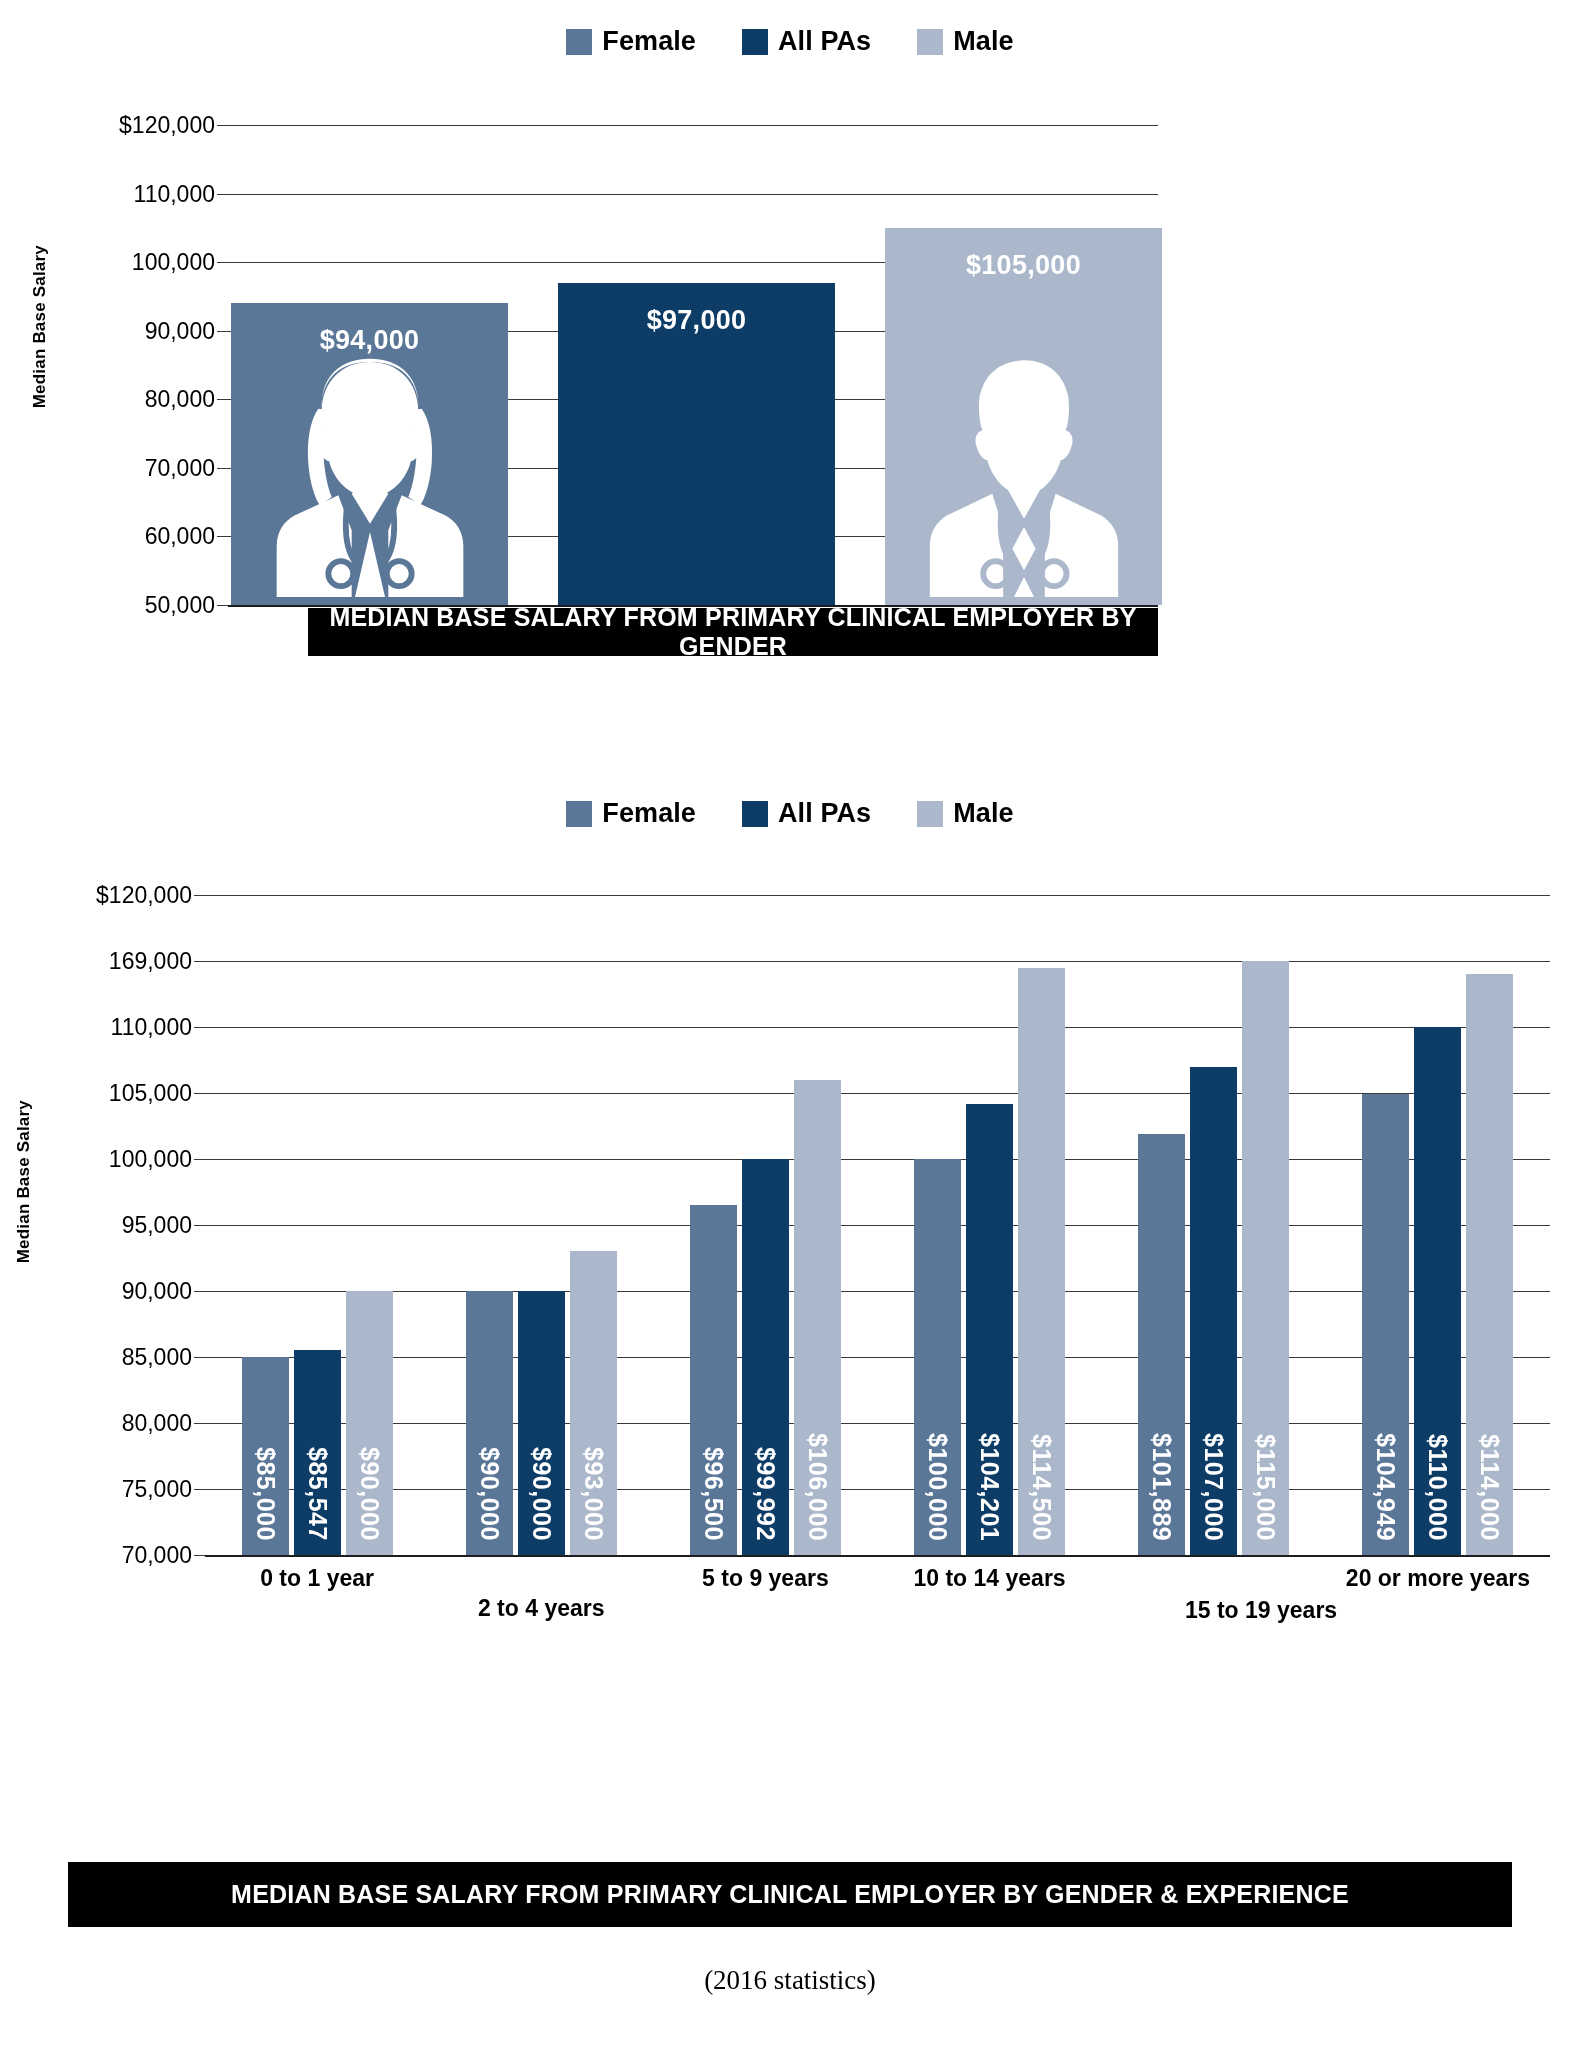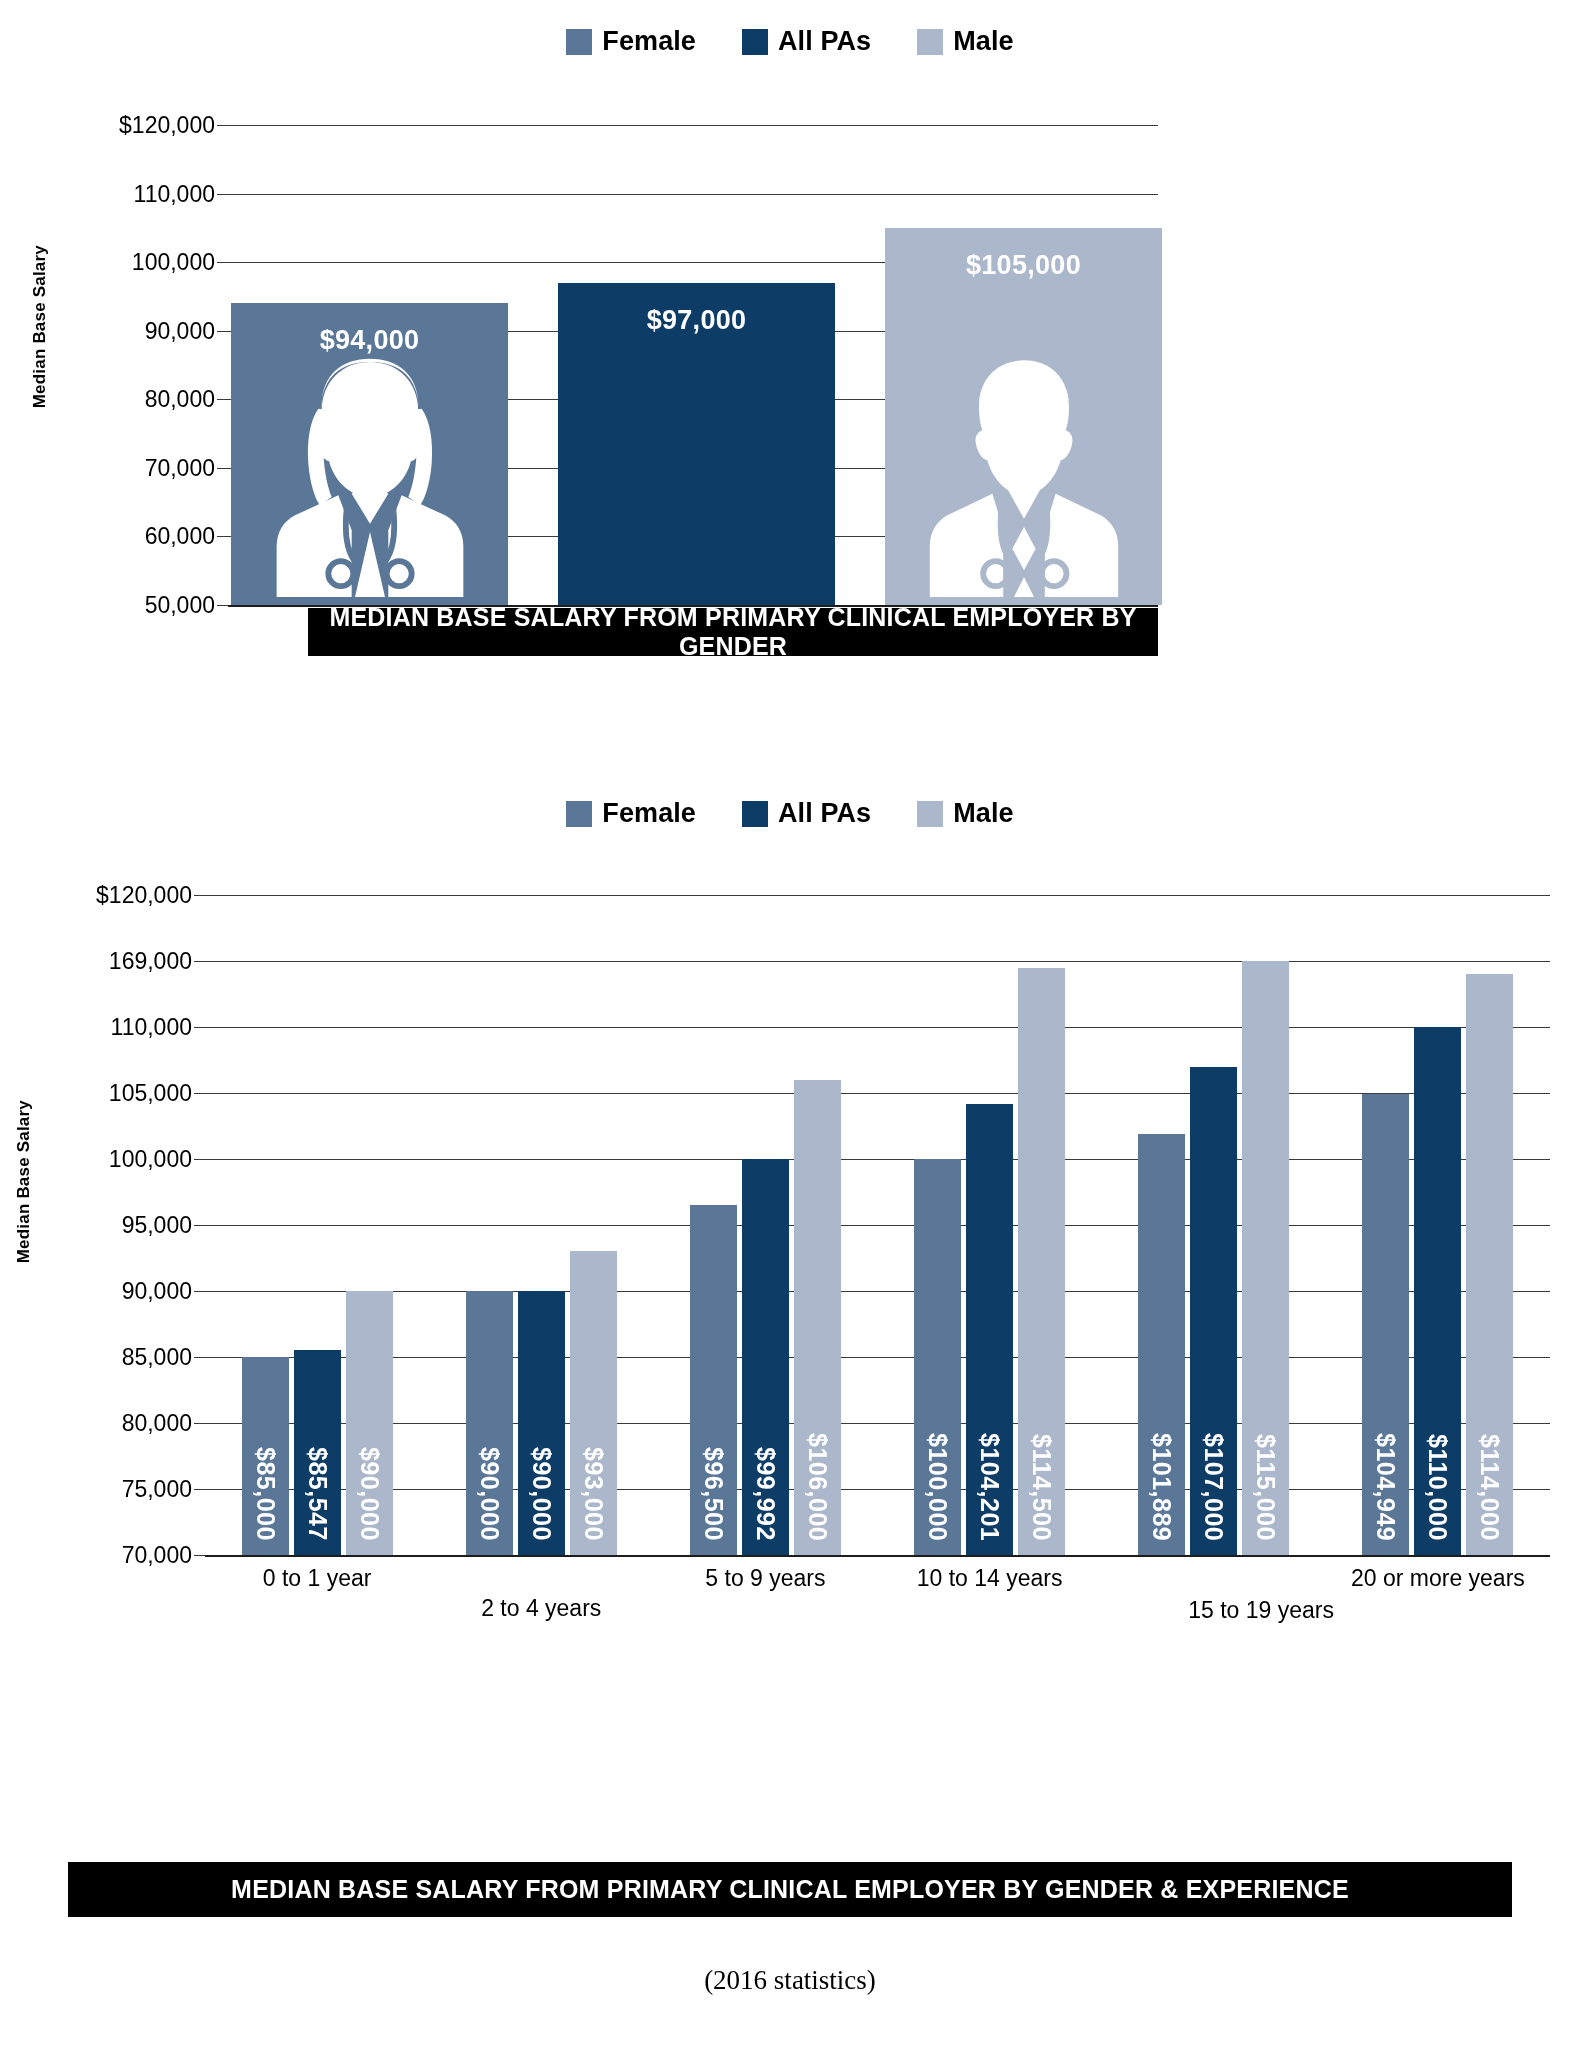--- a/index.html
+++ b/index.html
@@ -53,20 +53,21 @@
   .c2-bar{position:absolute;bottom:0;}
   .c2-bar .vval{
     position:absolute;left:50%;bottom:14px;transform:translateX(-50%);
     writing-mode:vertical-rl;text-orientation:mixed;
     color:#fff;font-size:25px;font-weight:bold;letter-spacing:.5px;
     white-space:nowrap;
   }
   .c2-cat{
     position:absolute;top:670px;text-align:center;font-size:23px;
     white-space:nowrap;
+    font-weight:bold;
   }
   .c2-xtitle{position:absolute;top:730px;left:0;width:1580px;text-align:center;
     font-size:20px;font-weight:bold;letter-spacing:.2px;}
 
   #footer-note{
     position:absolute;left:0;top:1965px;width:1580px;text-align:center;
     font-family:"Liberation Serif","DejaVu Serif",serif;font-size:27px;
   }
   .tickdash{position:absolute;width:14px;border-top:1.6px solid #3a3a3a;}
 </style>
@@ -279,18 +280,18 @@
             <div class="vval">$110,000</div>
           </div>
           <div class="c2-bar" style="left: 1261.42px; width: 47px; height: 580.8px; background: rgb(171, 183, 202);">
             <div class="vval">$114,000</div>
           </div>
           <div class="c2-cat" style="left: 1120.83px; width: 224.167px;">20 or more years</div>
         </div>
     </div>
   </div>
 
-  <div class="banner" id="c2-banner" style="left:68px;top:1862px;width:1444px;height:55px;">
+  <div class="banner" id="c2-banner" style="left:68px;top:1862px;width:1444px;height:65px;">
     <span>MEDIAN BASE SALARY FROM PRIMARY CLINICAL EMPLOYER BY GENDER &amp; EXPERIENCE</span>
   </div>
 
   <div id="footer-note">(2016 statistics)</div>
 </div>
 
 </body></html>

